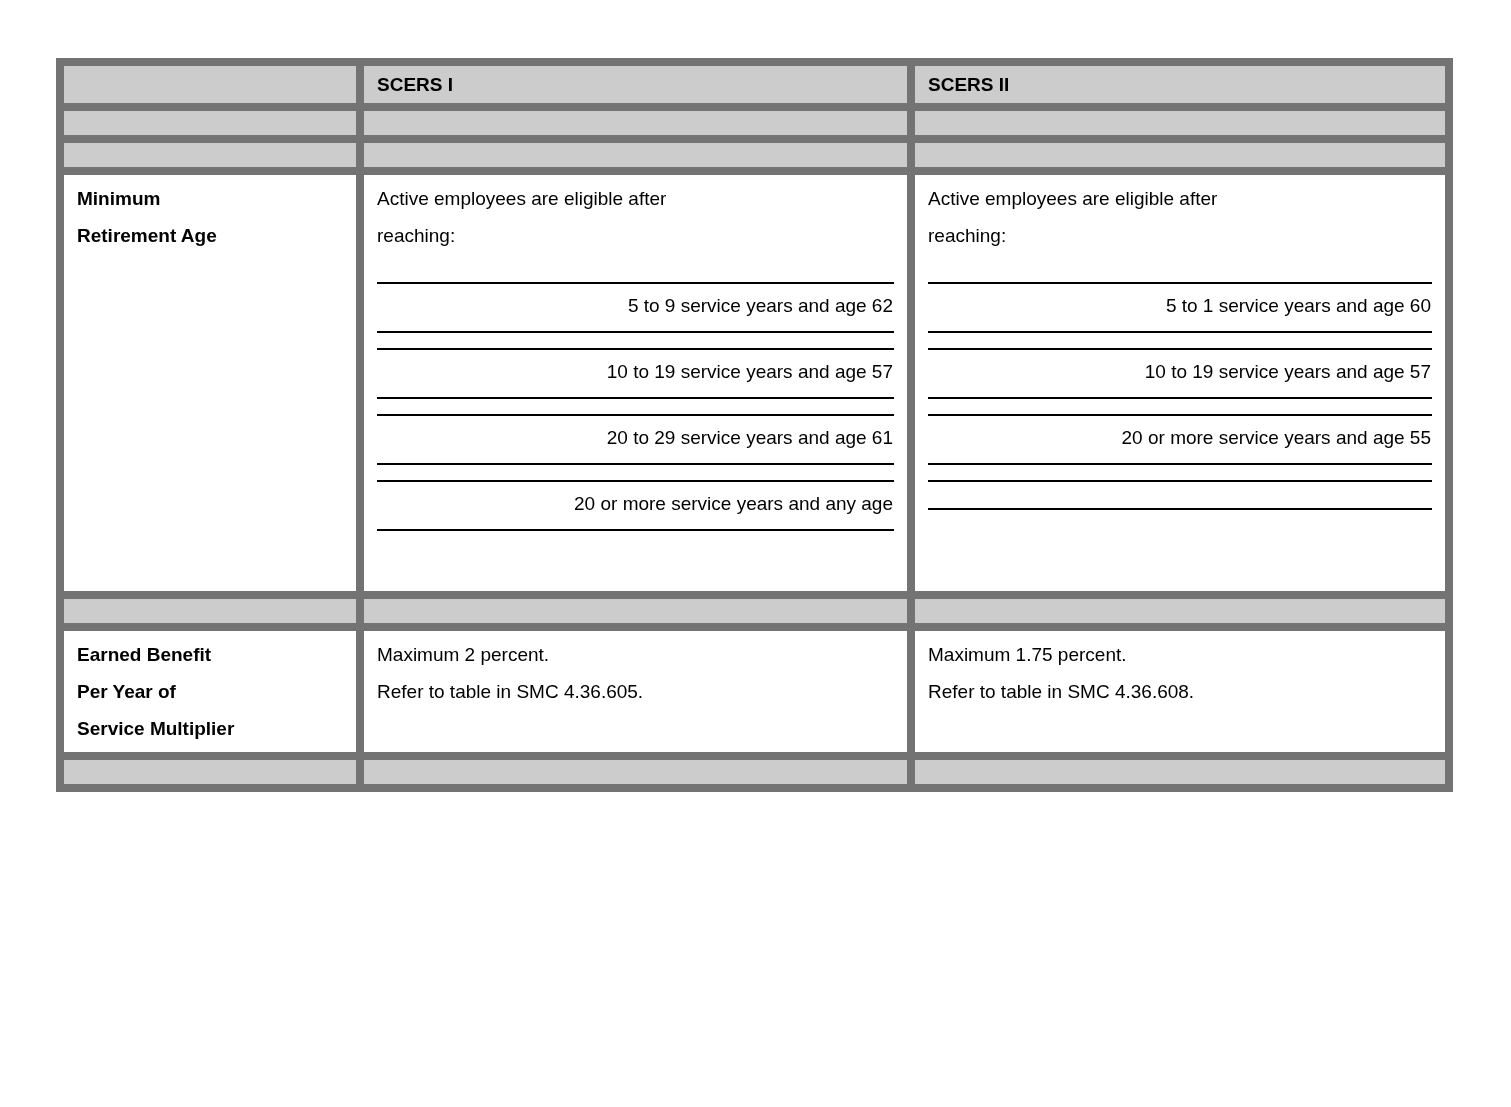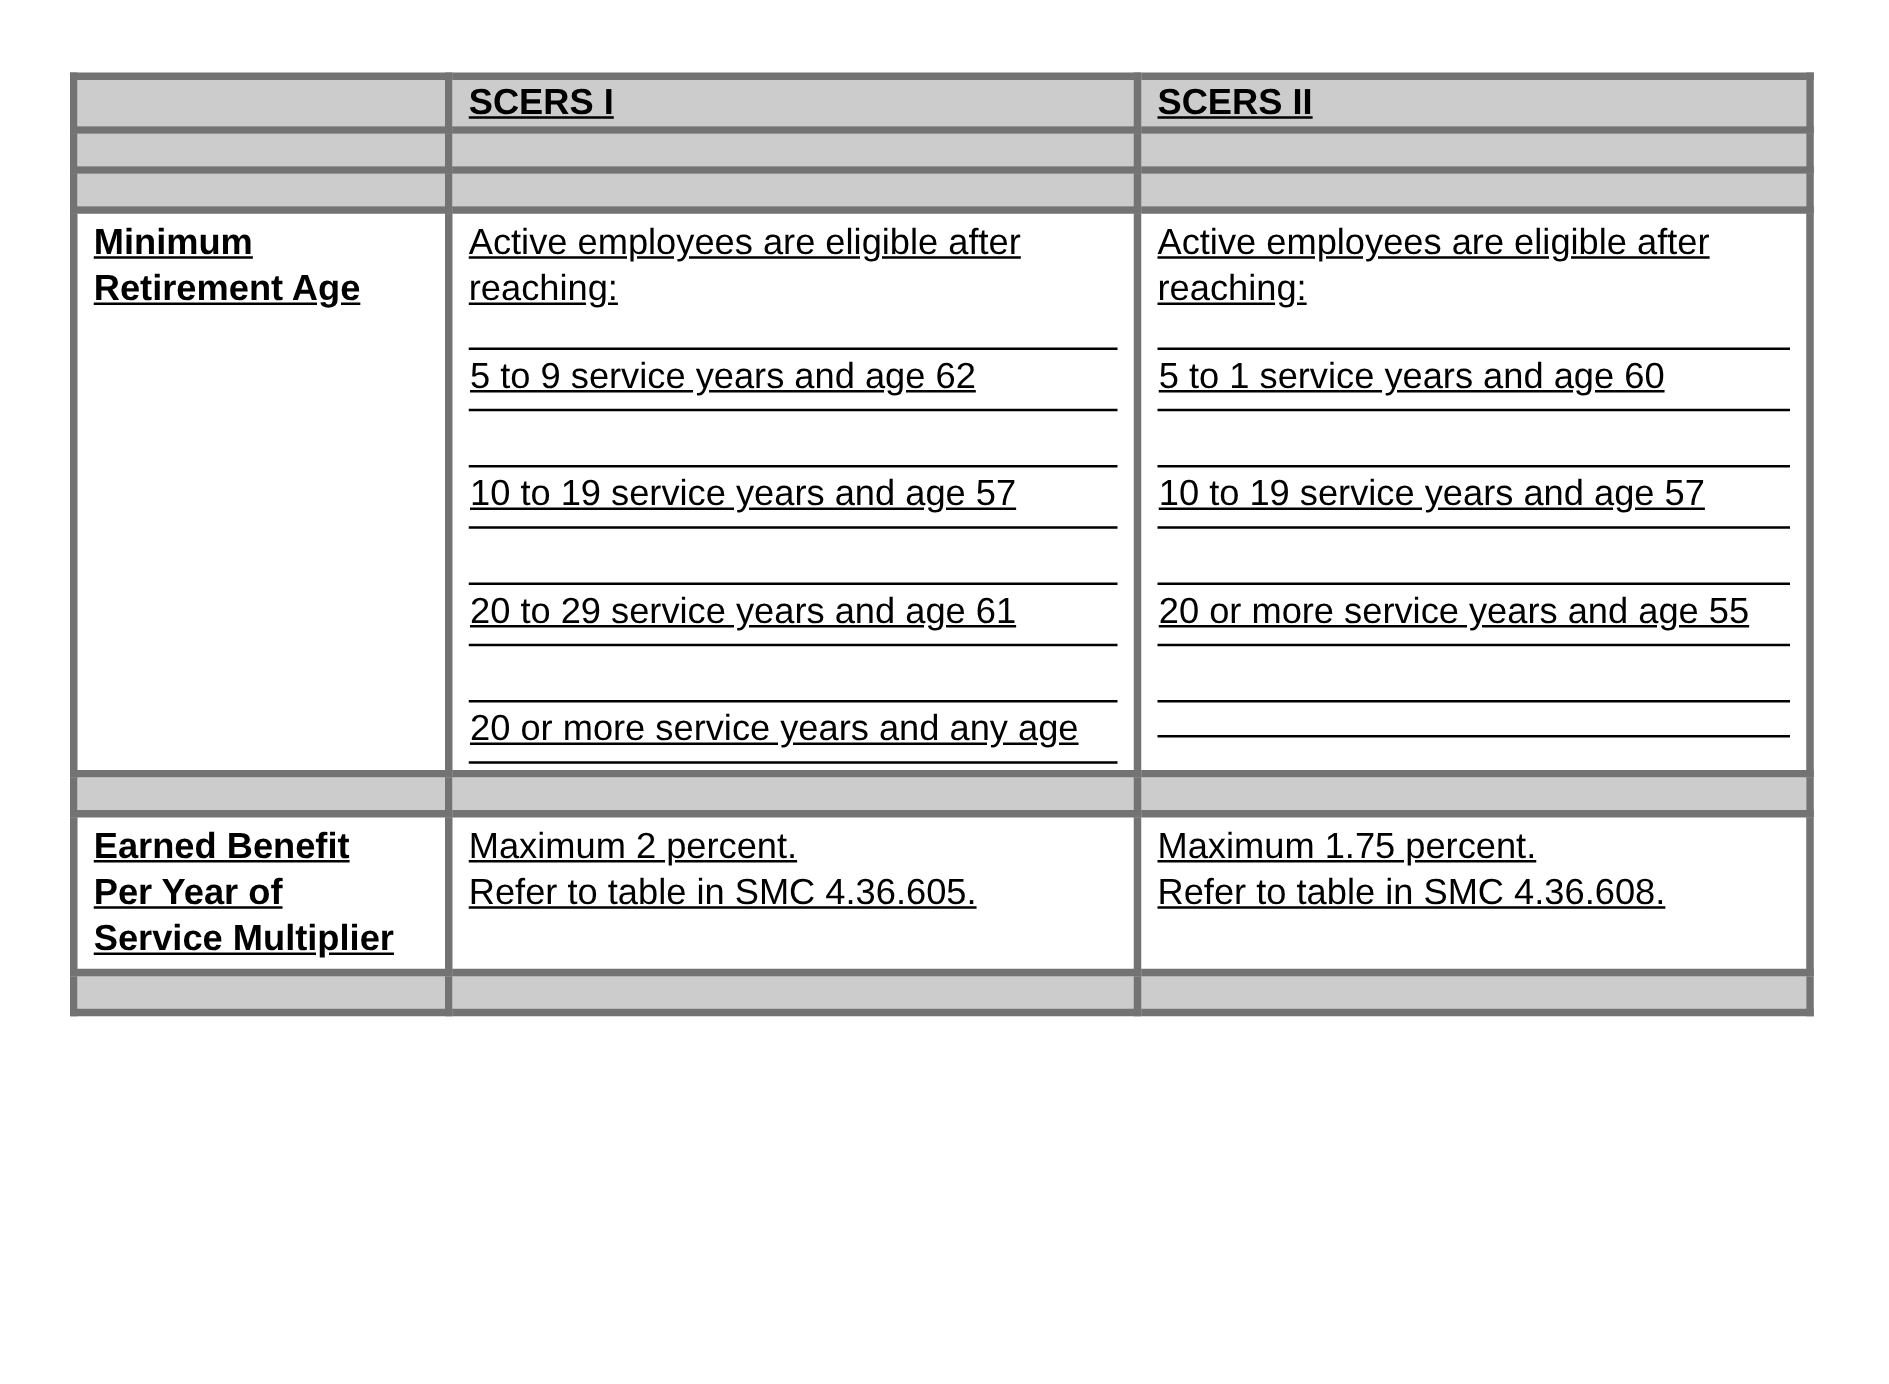--- a/index.html
+++ b/index.html
@@ -16,28 +16,27 @@
     position: absolute; left: 56px; top: 58px;
     width: 1389px;
     border-collapse: collapse;
     table-layout: fixed;
   }
   col.c1 { width: 300px; }
   col.c2 { width: 551px; }
   col.c3 { width: 538px; }
 
   td, th {
-    border: 6px solid #737373;
+    border: 8px solid #737373;
     vertical-align: top;
     text-align: left;
-    font-size: 29px;
+    font-size: 19px;
     line-height: 37px;
     padding: 5px 13px 5px 13px;
     overflow: hidden;
-    text-decoration: underline;
   }
 
   tr.r-header { height: 38px; }
   tr.r-header th {
     background: #cccccc;
     font-weight: bold;
     padding-top: 0px; padding-bottom: 0px;
   }
 
   tr.spacer { height: 32px; }
@@ -53,22 +52,23 @@
   .val        { white-space: pre-line; }
 
   .intro { white-space: pre-line; }
   .age-list { margin-top: 28px; }
   .age-item {
     border-top: 2px solid #000;
     border-bottom: 2px solid #000;
     padding: 3px 1px 7px 1px;
     min-height: 30px;
     white-space: nowrap;
+    text-align: right;
   }
-  .age-item + .age-item { margin-top: 43px; }
+  .age-item + .age-item { margin-top: 15px; }
 </style>
 </head>
 <body>
 
 <div class="page">
   <table class="comparison">
     <colgroup>
         <col class="c1">
         <col class="c2">
         <col class="c3">

